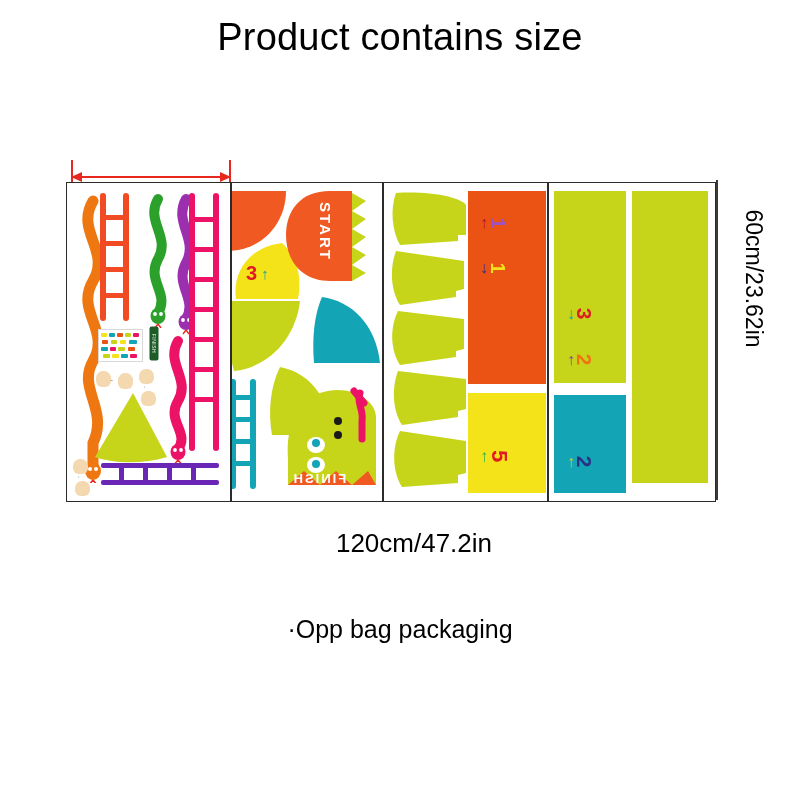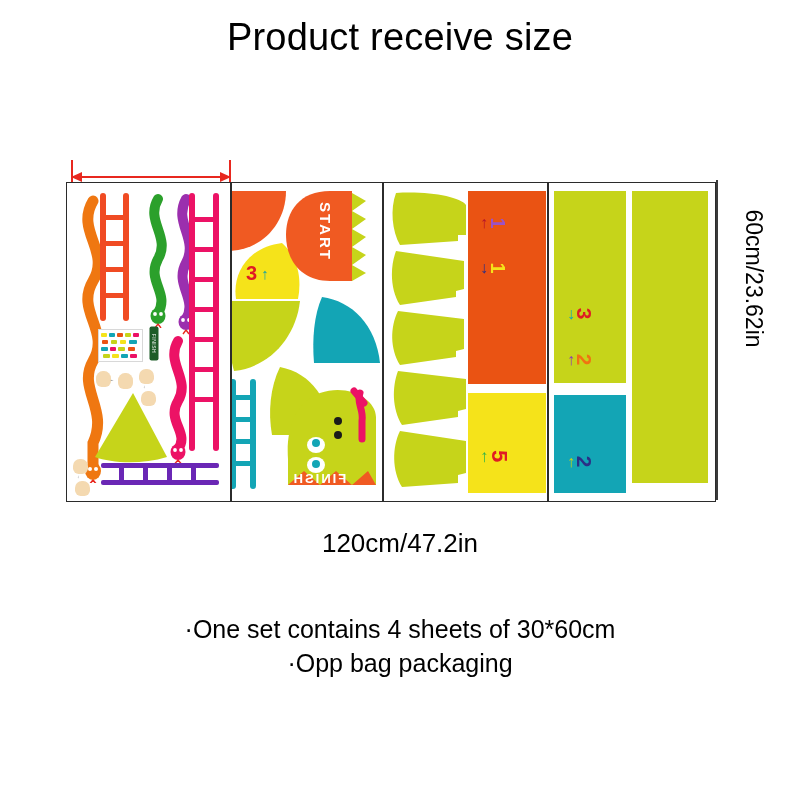--- a/index.html
+++ b/index.html
@@ -29,21 +29,21 @@
     border-top:5px solid transparent;border-bottom:5px solid transparent;
   }
   .dim-top-line:before{left:-1px;border-right:11px solid #e8281f;}
   .dim-top-line:after{right:-1px;border-left:11px solid #e8281f;}
   .tick{position:absolute;width:1.5px;background:#e8281f;}
   .tick.l{left:71px;top:160px;height:32px;}
   .tick.r{left:229px;top:160px;height:32px;}
 
   
   .dim-bottom-label{
-    position:absolute;left:150px;top:528px;width:500px;text-align:center;
+    position:absolute;left:164px;top:528px;width:500px;text-align:center;
     font-size:26px;color:#000;
   }
 
   
   .dim-right-label{
     position:absolute;left:663px;top:265px;width:180px;
     font-size:23px;color:#000;text-align:center;
     transform:rotate(90deg);transform-origin:center center;
   }
   .dim-right-rule{
@@ -97,21 +97,21 @@
 
   
   .bullets{position:absolute;left:0;top:612px;width:800px;text-align:center;}
   .bullets div{font-size:25px;line-height:1.37;color:#000;white-space:nowrap;}
 </style>
 </head>
 <body>
 
 <div class="page">
 
-  <div class="title">Product receive size</div>
+  <div class="title">Product contains size</div>
 
   <div class="tick l"></div>
   <div class="tick r"></div>
   <div class="dim-top-line"></div>
 
   <div class="dim-right-rule"></div>
   <div class="dim-right-label">60cm/23.62in</div>
 
   <div class="dim-bottom-label">120cm/47.2in</div>
 
@@ -365,17 +365,16 @@
       <div class="numlabel" style="left:18px;top:268px;font-size:21px;">
         <span class="arrow" style="color:#c6d41a;font-size:16px;">↑</span>
         <span class="rot90" style="color:#2b2f86;display:inline-block;">2</span>
       </div>
 
       <div class="rect" style="left:83px;top:8px;width:76px;height:292px;background:#c6d41a;"></div>
     </div>
   </div>
 
   <div class="bullets">
-    <div>·One set contains 4 sheets of 30*60cm</div>
     <div>·Opp bag packaging</div>
   </div>
 
 </div>
 
 </body></html>

